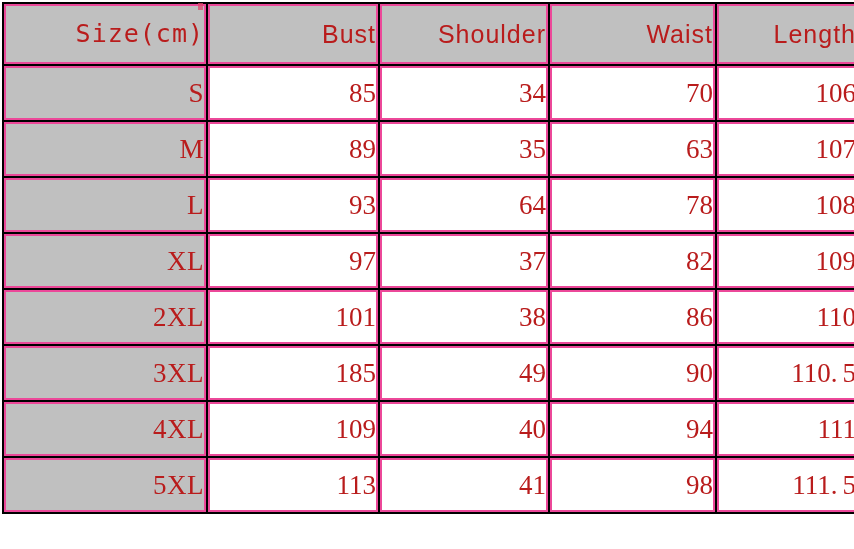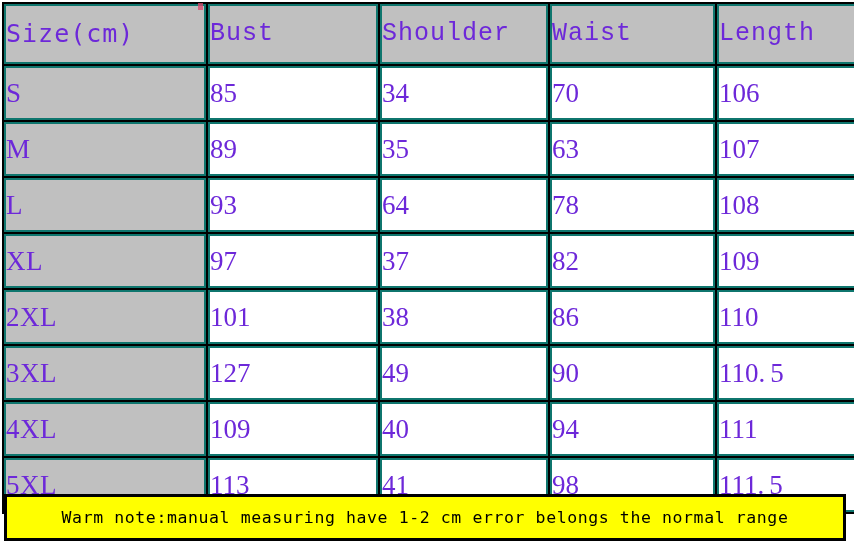--- a/index.html
+++ b/index.html
@@ -27,38 +27,38 @@
   table.size-table {
     border-collapse: separate;
     border-spacing: 2px;
     table-layout: fixed;
     width: 846px;
     margin: 2px 0 0 2px;
     background: #000000;
   }
 
   table.size-table td {
-    border: 2px solid #0f766e;
+    border: 2px solid #ec4899;
     background: #ffffff;
-    text-align: left;
+    text-align: right;
     vertical-align: middle;
     padding: 0;
     height: 50px;
     line-height: 50px;
     font-size: 27px;
-    color: #6d28d9;
+    color: #b91c1c;
     font-family: "Liberation Serif", serif;
     white-space: nowrap;
     overflow: hidden;
   }
 
   
   table.size-table tr.header-row td {
     background: #c0c0c0;
-    font-family: Liberation Mono, monospace;
+    font-family: Liberation Sans, sans-serif;
     font-size: 25px;
     letter-spacing: 1px;
     height: 56px;
     line-height: 56px;
   }
 
   
   table.size-table td.size-label {
     background: #c0c0c0;
     font-family: "Liberation Serif", serif;
@@ -166,21 +166,21 @@
         </tr>
         <tr>
           <td class="size-label">2XL</td>
           <td>101</td>
           <td>38</td>
           <td>86</td>
           <td>110</td>
         </tr>
         <tr>
           <td class="size-label">3XL</td>
-          <td>127</td>
+          <td>185</td>
           <td>49</td>
           <td>90</td>
           <td class="dec-gap">110.<span class="after-dot">5</span></td>
         </tr>
         <tr>
           <td class="size-label">4XL</td>
           <td>109</td>
           <td>40</td>
           <td>94</td>
           <td>111</td>
@@ -188,17 +188,16 @@
         <tr>
           <td class="size-label">5XL</td>
           <td>113</td>
           <td>41</td>
           <td>98</td>
           <td class="dec-gap">111.<span class="after-dot">5</span></td>
         </tr>
       </tbody>
   </table>
 
-  <div class="warn-banner">Warm note:manual measuring have 1-2 cm error belongs the normal range</div>
 
   <div class="artifact-dot"></div>
 
 </div>
 
 </body></html>

